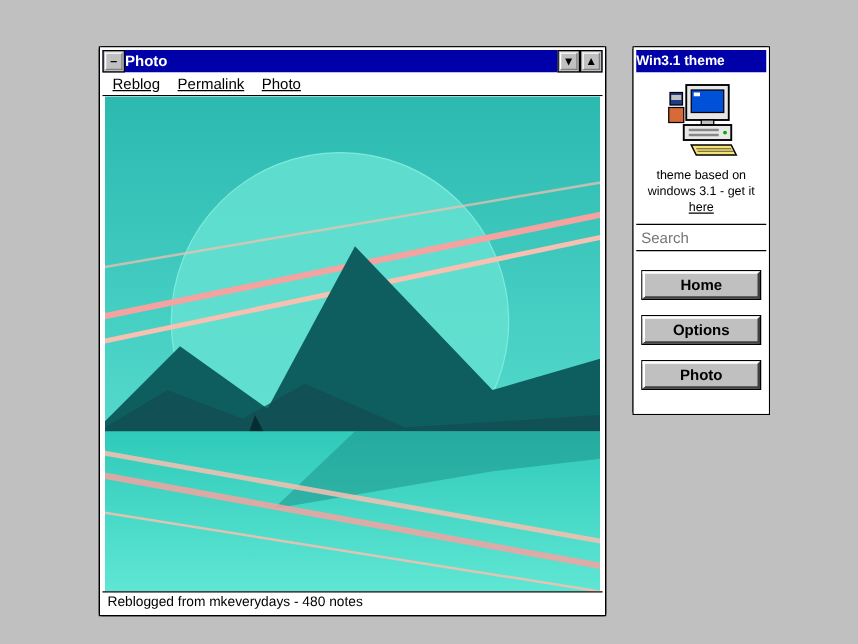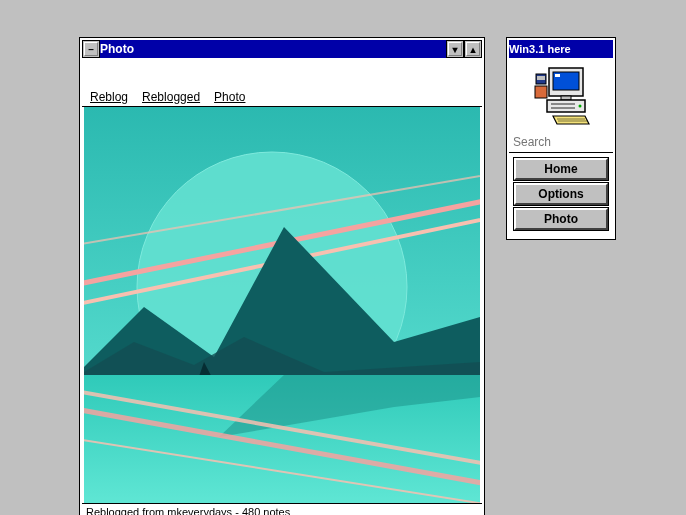--- a/index.html
+++ b/index.html
@@ -60,21 +60,20 @@
     display: flex;
     gap: 14px;
     padding: 2px 8px;
     background: #fff;
     border-bottom: 1px solid #000;
   }
   .menubar span {
     text-decoration: underline;
     color: #000;
     cursor: pointer;
-    margin-top: 30px;
   }
   .content {
     background: #fff;
   }
   .artwork {
     width: 396px;
     height: 396px;
     position: relative;
     overflow: hidden;
     margin: 0 auto;
@@ -113,21 +112,21 @@
     width: 100%;
     border: none;
     padding: 3px 4px;
     font-size: 12px;
     outline: none;
     color: #b91c1c;
   }
   .nav-btn {
     display: block;
     width: calc(100% - 8px);
-    margin: 3px auto;
+    margin: 14px auto;
     background: #c0c0c0;
     border-top: 2px solid #fff;
     border-left: 2px solid #fff;
     border-right: 2px solid #404040;
     border-bottom: 2px solid #404040;
     text-align: center;
     padding: 2px 0;
     font-weight: bold;
     font-size: 12px;
     cursor: pointer;
@@ -152,21 +151,21 @@
       <div class="title-btn">
           <div class="inner">▾</div>
         </div>
       <div class="title-btn">
           <div class="inner">▴</div>
         </div>
     </div>
   </div>
   <div class="menubar">
     <span>Reblog</span>
-    <span>Reblogged</span>
+    <span>Permalink</span>
     <span>Photo</span>
   </div>
   <div class="content">
     <div class="artwork">
       <svg viewBox="0 0 396 396" width="396" height="396">
         <defs>
           <linearGradient id="sky" x1="0" y1="0" x2="0" y2="1">
             <stop offset="0%" stop-color="#2bb9b0"></stop>
             <stop offset="60%" stop-color="#4fd6c9"></stop>
             <stop offset="100%" stop-color="#6ee5d6"></stop>
@@ -202,21 +201,21 @@
           <line x1="-20" y1="330" x2="420" y2="400" stroke="#f8c0b0" stroke-width="2"></line>
         </g>
       </svg>
     </div>
   </div>
   <div class="statusbar">Reblogged from mkeverydays - 480 notes</div>
 </div>
 
 <div class="window window-outer sidebar" style="left:507px; top:38px; width:108px;">
   <div class="titlebar">
-    <div class="title-text" style="font-size:11px;">Win3.1 here</div>
+    <div class="title-text" style="font-size:11px;">Win3.1 theme</div>
   </div>
   <div class="body">
     <div class="computer-icon">
       <svg width="60" height="62" viewBox="0 0 60 62">
 
         <rect x="18" y="4" width="34" height="28" fill="#e8e8e8" stroke="#000" stroke-width="1.5"></rect>
         <rect x="22" y="8" width="26" height="18" fill="#0050d8" stroke="#000"></rect>
         <rect x="24" y="10" width="5" height="3" fill="#fff"></rect>
 
         <rect x="30" y="32" width="10" height="4" fill="#c0c0c0" stroke="#000"></rect>
@@ -228,20 +227,25 @@
 
         <rect x="4" y="22" width="12" height="12" fill="#d86a3a" stroke="#000"></rect>
         <rect x="5" y="10" width="10" height="10" fill="#223a8a" stroke="#000"></rect>
         <rect x="6" y="12" width="8" height="4" fill="#c0c0c0"></rect>
 
         <polygon points="22,52 54,52 58,60 26,60" fill="#f4e27a" stroke="#000" stroke-width="1.2"></polygon>
         <line x1="26" y1="55" x2="54" y2="55" stroke="#000" stroke-width="0.5"></line>
         <line x1="27" y1="57" x2="56" y2="57" stroke="#000" stroke-width="0.5"></line>
       </svg>
     </div>
+    <div class="theme-text">
+      <span>theme based on</span><br>
+      <span>windows 3.1 - get it</span><br>
+      <a>here</a>
+    </div>
     <div class="search">
       <input type="text" placeholder="Search" style="">
     </div>
     <div class="nav-wrap">
       <div class="nav-btn">Home</div>
       <div class="nav-btn">Options</div>
       <div class="nav-btn">Photo</div>
     </div>
   </div>
 </div>

